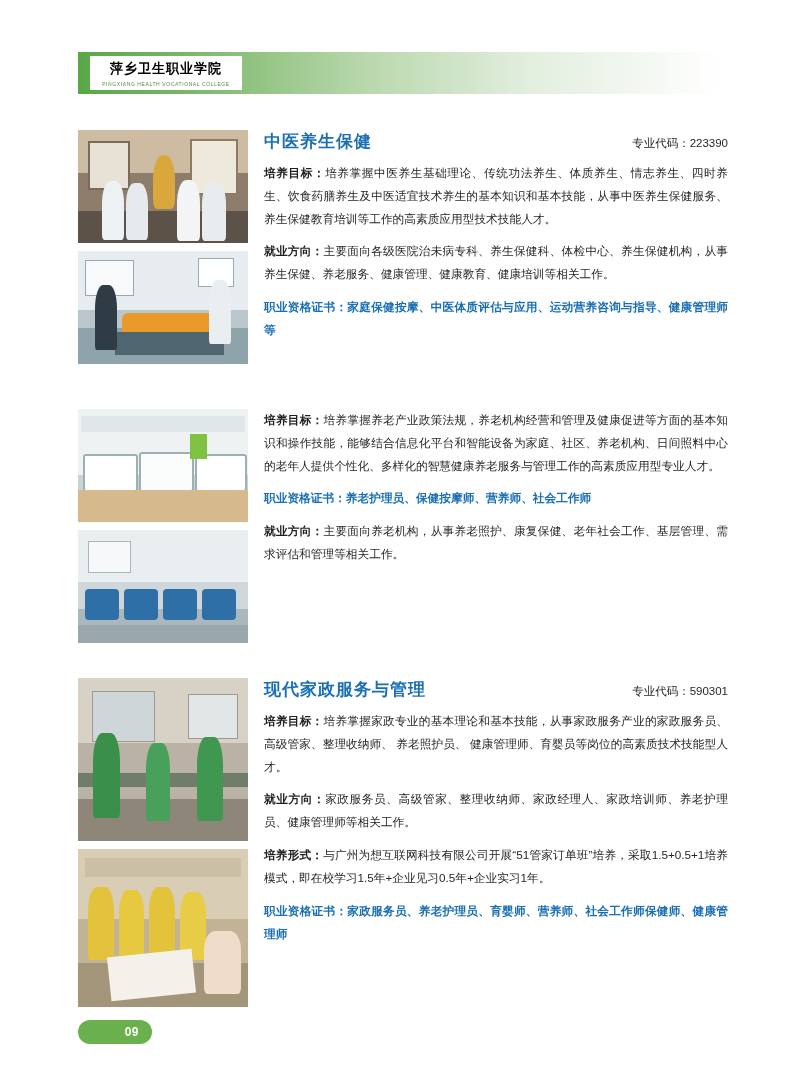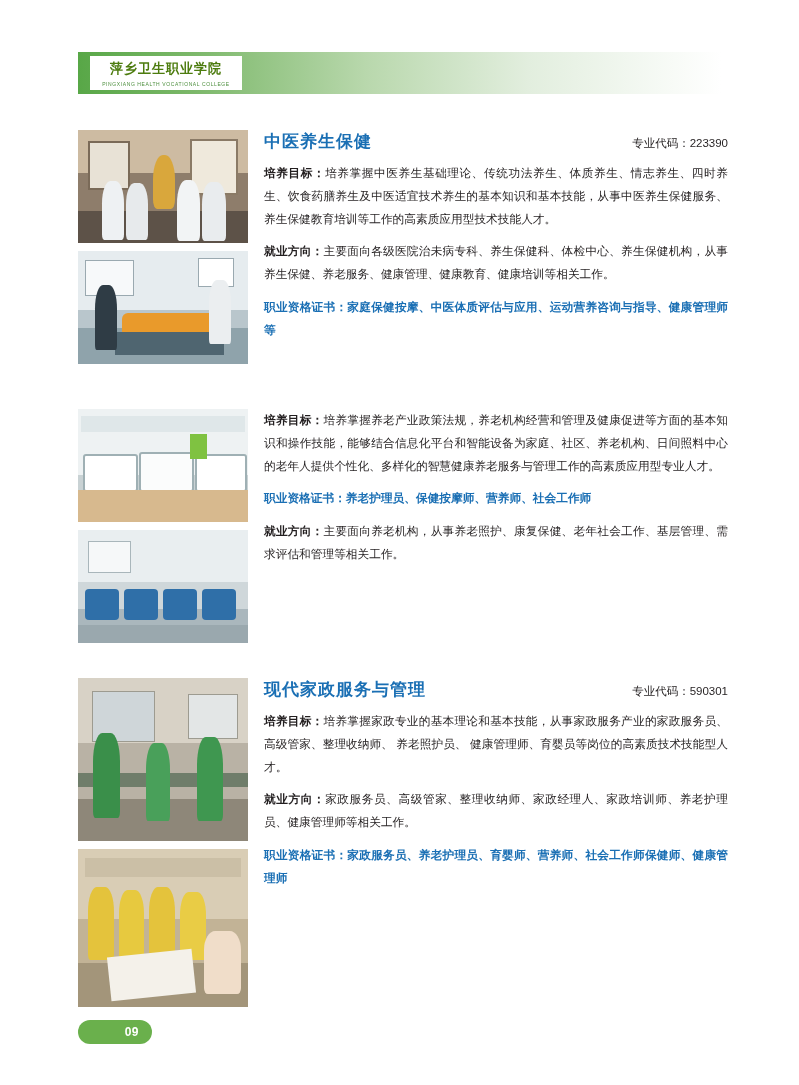--- a/index.html
+++ b/index.html
@@ -42,21 +42,21 @@
     display: flex;
     flex-direction: column;
     justify-content: center;
     align-items: center;
     padding: 0 4px;
     box-sizing: border-box;
   }
   .logo-cn {
     font-family: "DejaVu Serif", "Liberation Serif", serif;
     font-size: 13px;
-    color: #4d7c0f;
+    color: #000000;
     letter-spacing: 1px;
     font-weight: bold;
     white-space: nowrap;
     transform: scaleY(1.05);
   }
   .logo-en {
     font-size: 5px;
     color: #4d8f3e;
     letter-spacing: 0.6px;
     margin-top: 3px;
@@ -279,20 +279,23 @@
       <div class="title-row">
         <div class="major-title">现代家政服务与管理</div>
         <div class="major-code">专业代码：590301</div>
       </div>
       <p class="para">
         <span class="lbl">培养目标：</span><span>培养掌握家政专业的基本理论和基本技能，从事家政服务产业的家政服务员、高级管家、整理收纳师、 养老照护员、 健康管理师、育婴员等岗位的高素质技术技能型人才。</span>
       </p>
       <p class="para">
         <span class="lbl">就业方向：</span><span>家政服务员、高级管家、整理收纳师、家政经理人、家政培训师、养老护理员、健康管理师等相关工作。</span>
       </p>
+      <p class="para">
+        <span class="lbl">培养形式：</span><span>与广州为想互联网科技有限公司开展“51管家订单班”培养，采取1.5+0.5+1培养模式，即在校学习1.5年+企业见习0.5年+企业实习1年。</span>
+      </p>
       <p class="para cert">
         <span class="lbl">职业资格证书：</span><span>家政服务员、养老护理员、育婴师、营养师、社会工作师保健师、健康管理师</span>
       </p>
     </div>
   </div>
 
 </div>
 
 <div class="page-number">
   <span>09</span>

